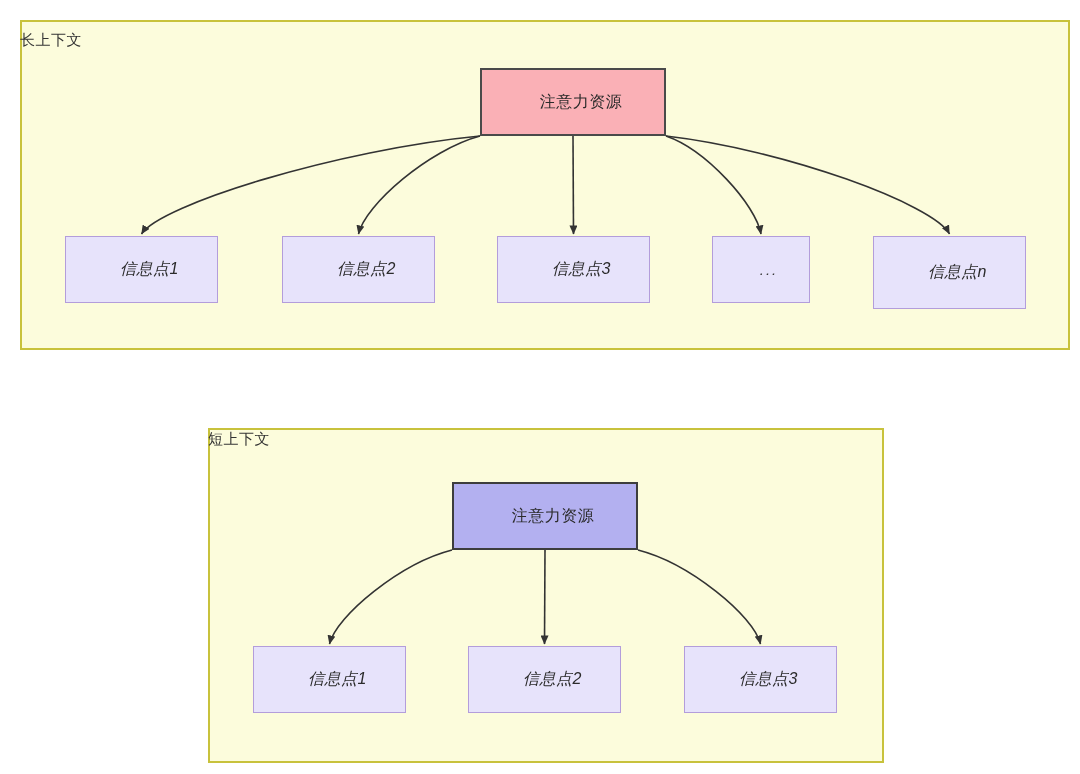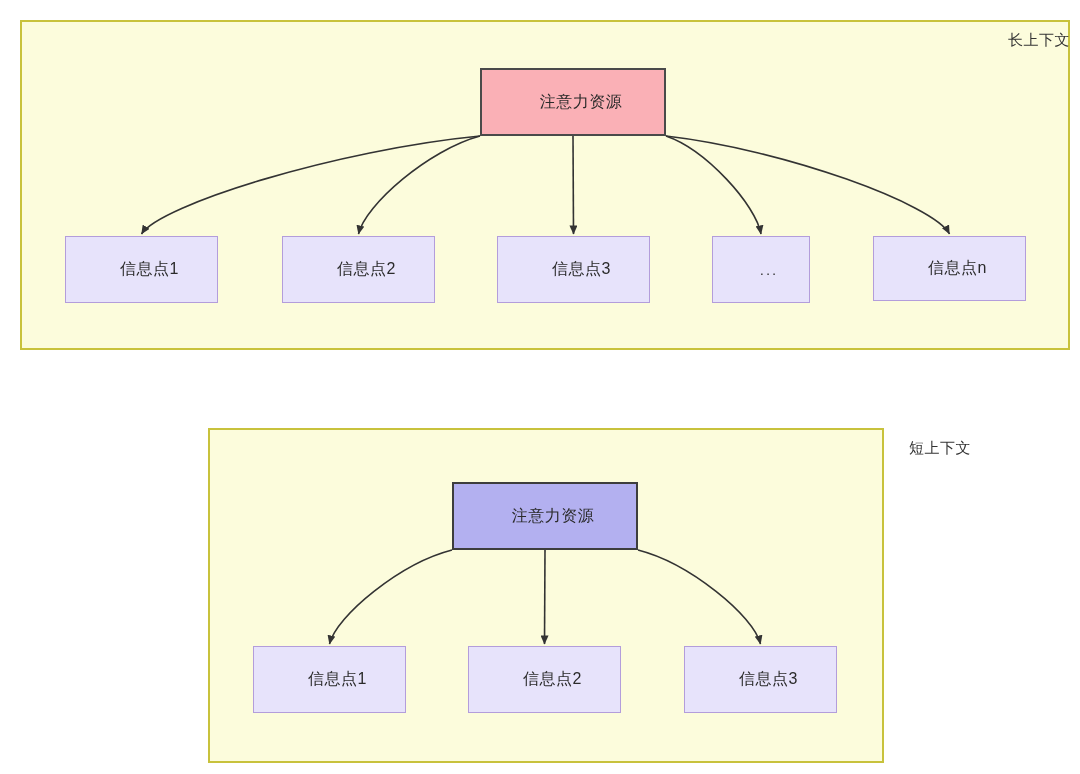--- a/index.html
+++ b/index.html
@@ -30,21 +30,21 @@
   .group-box {
     position: absolute;
     background: #fcfcdc;
     border: 2px solid #c8c23c;
     box-sizing: border-box;
   }
   .group-title {
     position: absolute;
     font-size: 15px;
     color: #333333;
-    text-align: right;
+    text-align: left;
     white-space: nowrap;
     letter-spacing: 0.5px;
   }
   .node {
     position: absolute;
     box-sizing: border-box;
     display: flex;
     align-items: center;
     justify-content: center;
     font-size: 16px;
@@ -57,20 +57,21 @@
     background: #fab0b6;
     border: 2px solid #4a4a4a;
   }
   .node-root-short {
     background: #b3b0f0;
     border: 2px solid #3d3d3d;
   }
   .node-leaf {
     background: #e7e3fb;
     border: 1.5px solid #b39ddb;
+    font-style: italic;
   }
   .node-leaf.ellipsis {
     font-size: 15px;
     letter-spacing: 2px;
     color: #3a3a3a;
   }
 </style>
 </head>
 <body>
 
@@ -78,24 +79,24 @@
 
   <div class="group-box" id="group-0-box" style="left: 20px; top: 20px; width: 1050px; height: 330px; background: rgb(252, 252, 220); border-color: rgb(200, 194, 60);"></div>
   <div class="group-title" id="group-0-title" style="left: 20px; width: 1050px; top: 31px;">长上下文</div>
 
   <div class="node node-root-long" id="node-0-root" style="left: 480px; top: 68px; width: 186px; height: 68px; background: rgb(250, 176, 182); border-color: rgb(74, 74, 74);">注意力资源</div>
 
   <div class="node node-leaf" id="node-0-leaf-0" style="left: 65px; top: 236px; width: 153px; height: 67px; background: rgb(231, 227, 251); border-color: rgb(179, 157, 219);">信息点1</div>
   <div class="node node-leaf" id="node-0-leaf-1" style="left: 282px; top: 236px; width: 153px; height: 67px; background: rgb(231, 227, 251); border-color: rgb(179, 157, 219);">信息点2</div>
   <div class="node node-leaf" id="node-0-leaf-2" style="left: 497px; top: 236px; width: 153px; height: 67px; background: rgb(231, 227, 251); border-color: rgb(179, 157, 219);">信息点3</div>
   <div class="node node-leaf ellipsis" id="node-0-leaf-3" style="left: 712px; top: 236px; width: 98px; height: 67px; background: rgb(231, 227, 251); border-color: rgb(179, 157, 219);">...</div>
-  <div class="node node-leaf" id="node-0-leaf-4" style="left: 873px; top: 236px; width: 153px; height: 65px; background: rgb(231, 227, 251); border-color: rgb(179, 157, 219);">信息点n</div>
+  <div class="node node-leaf" id="node-0-leaf-4" style="left: 873px; top: 236px; width: 153px; height: 73px; background: rgb(231, 227, 251); border-color: rgb(179, 157, 219);">信息点n</div>
 
   <div class="group-box" id="group-1-box" style="left: 208px; top: 428px; width: 676px; height: 335px; background: rgb(252, 252, 220); border-color: rgb(200, 194, 60);"></div>
-  <div class="group-title" id="group-1-title" style="left: 208px; width: 763px; top: 439px; font-family: Liberation Serif, serif;">短上下文</div>
+  <div class="group-title" id="group-1-title" style="left: 208px; width: 763px; top: 430px; font-family: Liberation Serif, serif;">短上下文</div>
 
   <div class="node node-root-short" id="node-1-root" style="left: 452px; top: 482px; width: 186px; height: 68px; background: rgb(179, 176, 240); border-color: rgb(61, 61, 61);">注意力资源</div>
 
   <div class="node node-leaf" id="node-1-leaf-0" style="left: 253px; top: 646px; width: 153px; height: 67px; background: rgb(231, 227, 251); border-color: rgb(179, 157, 219);">信息点1</div>
   <div class="node node-leaf" id="node-1-leaf-1" style="left: 468px; top: 646px; width: 153px; height: 67px; background: rgb(231, 227, 251); border-color: rgb(179, 157, 219);">信息点2</div>
   <div class="node node-leaf" id="node-1-leaf-2" style="left: 684px; top: 646px; width: 153px; height: 67px; background: rgb(231, 227, 251); border-color: rgb(179, 157, 219);">信息点3</div>
 
   <svg class="edges" id="edge-layer" viewBox="0 0 1080 774">
     <defs>
       <marker id="arrowhead" markerWidth="10" markerHeight="8" refX="8.6" refY="4" orient="auto" markerUnits="userSpaceOnUse">

